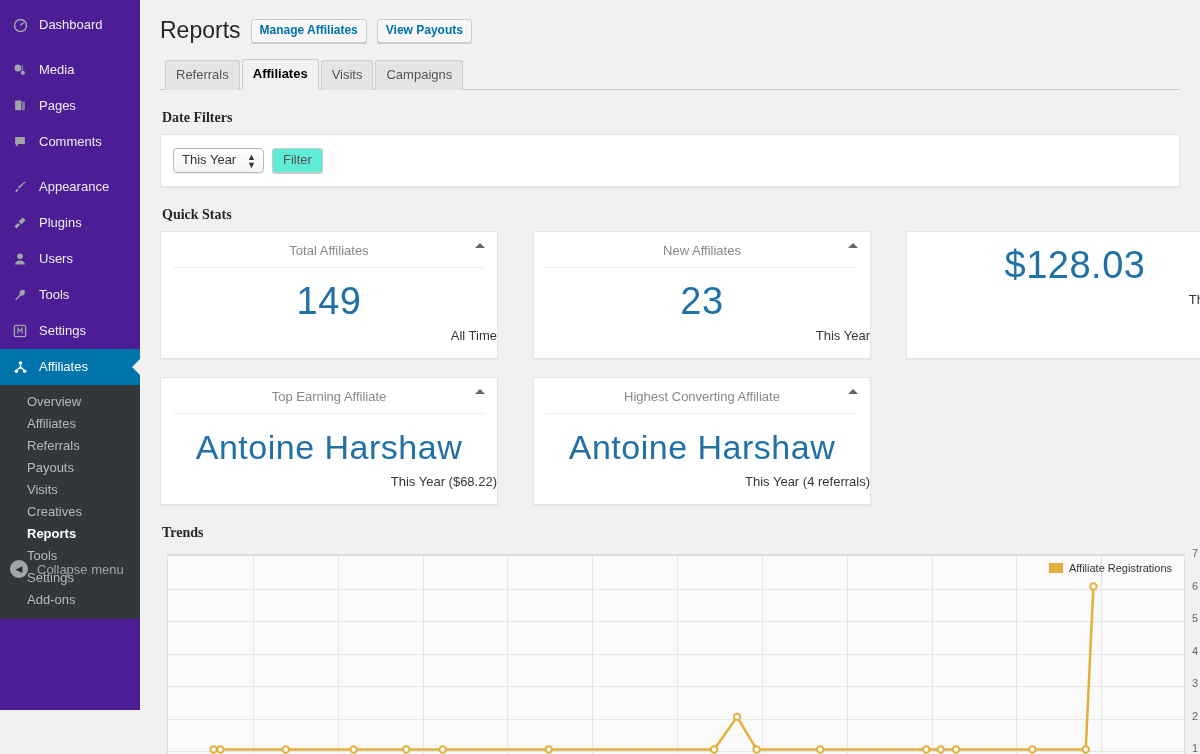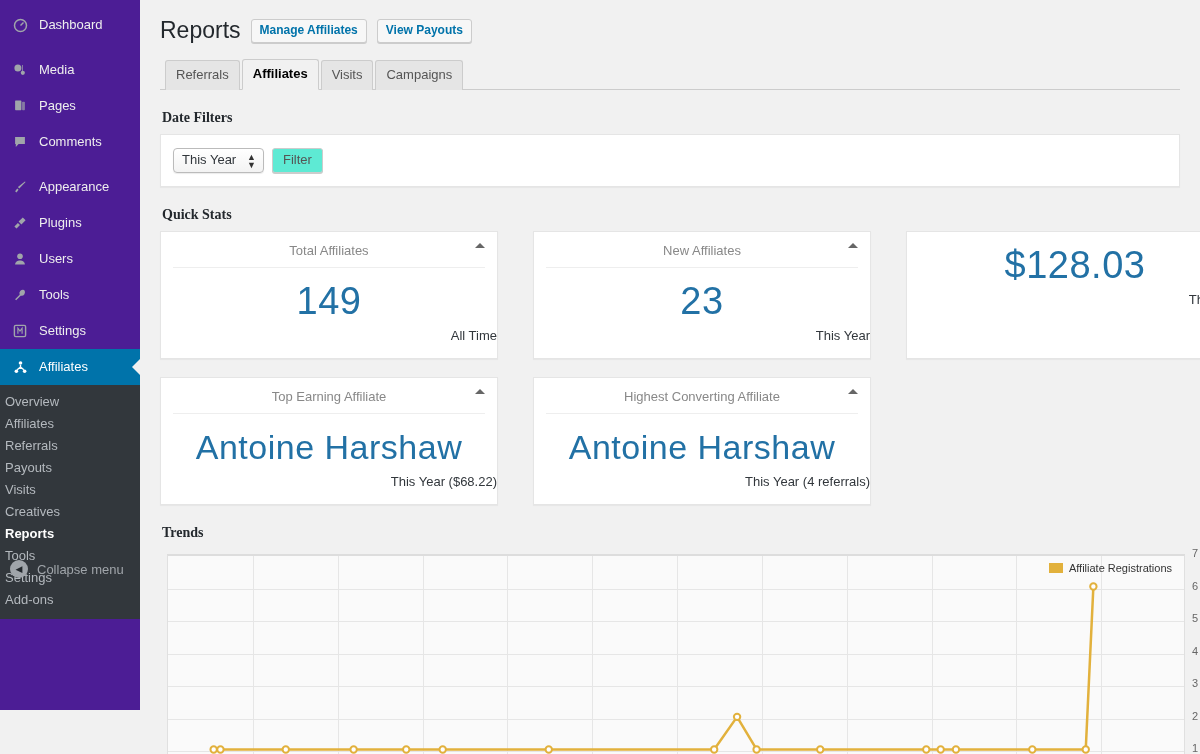--- a/index.html
+++ b/index.html
@@ -35,21 +35,21 @@
     content:""; position:absolute; right:0; top:50%;
     margin-top:-8px; border:8px solid transparent;
     border-right-color:#f1f1f1; border-width:8px 8px 8px 0;
   }
   .ico { width:20px; height:20px; display:inline-flex;
          align-items:center; justify-content:center;
          color:#a0a5aa; font-size:15px; flex:0 0 20px; }
   .menu-item.current .ico { color:#fff; }
   .submenu { background:#32373c; padding:6px 0 8px 0; }
   .submenu-item {
-    padding:5px 0 5px 5px; font-size:13px;
+    padding:5px 0 5px 27px; font-size:13px;
     color:#b4b9be; cursor:pointer; line-height:12px;
   }
   .submenu-item.active { color:#fff; font-weight:bold; }
   .collapse {
     position:absolute; bottom:124px; left:0; right:0;
     display:flex; align-items:center; gap:9px;
     padding:8px 0 8px 10px; color:#a0a5aa; font-size:13px;
     cursor:pointer;
   }
   .collapse-ico {

